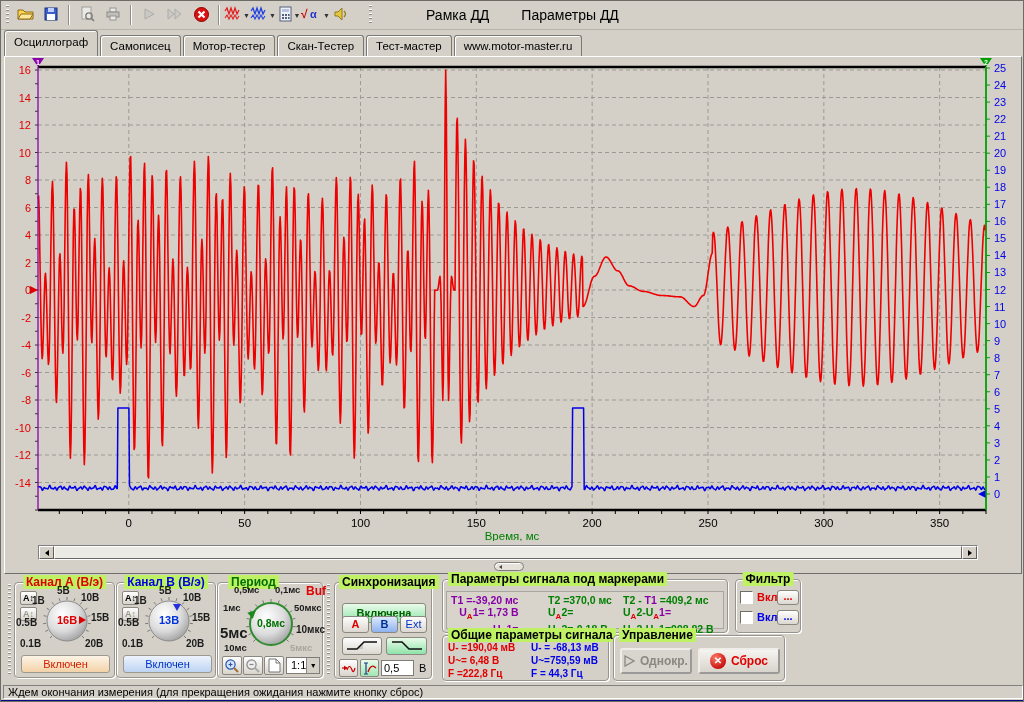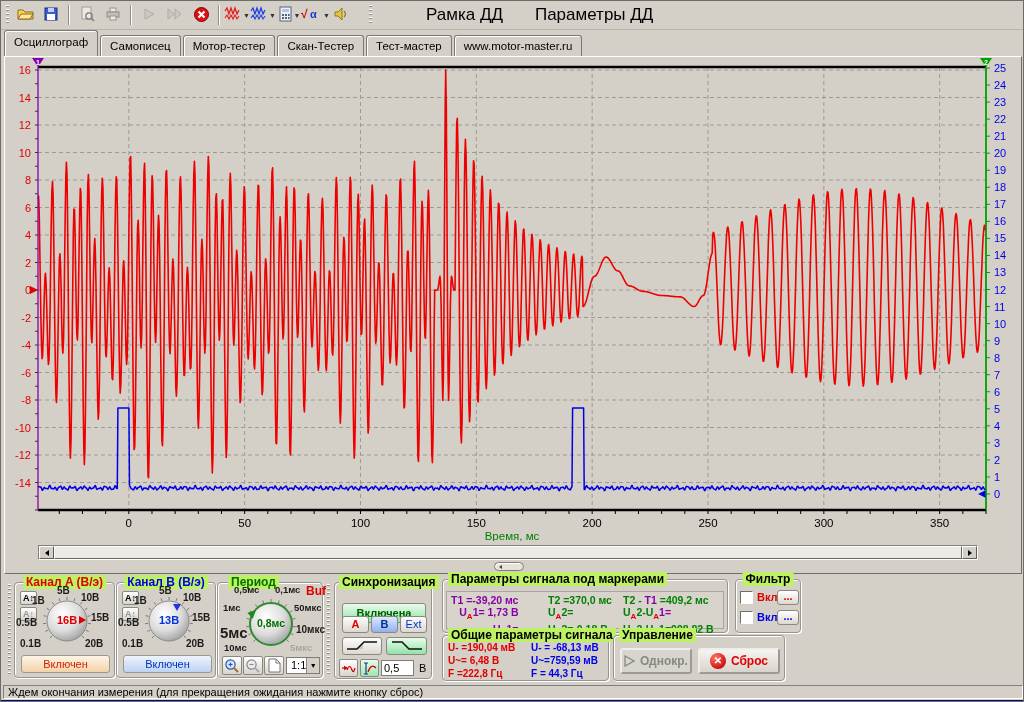--- a/index.html
+++ b/index.html
@@ -10,21 +10,21 @@
   
   .toolbar{position:absolute;left:0;top:0;width:1024px;height:29px;
            display:flex;align-items:center;gap:2px;padding-left:3px;
            border-bottom:1px solid #b8b4ac;}
   .vgrip{width:3px;height:20px;margin:0 2px;
          background:repeating-linear-gradient(180deg,#fff 0 1px,#8f8d86 1px 2px,rgba(0,0,0,0) 2px 4px);}
   .tsep{width:2px;height:20px;margin:0 3px;border-left:1px solid #928e86;border-right:1px solid #fff;}
   .tbtn{width:24px;height:24px;display:flex;align-items:center;justify-content:center;border:1px solid rgba(0,0,0,0);}
   .tbtn.dis{opacity:.55;filter:grayscale(1);}
   .ddarr{font-size:7px;color:#333;margin-left:1px;}
-  .txtbtn{padding:3px 10px;font-size:17px;}
+  .txtbtn{padding:3px 10px;font-size:14px;}
   
   .tabbar{position:absolute;left:0;top:29px;width:1024px;height:26px;display:flex;align-items:flex-end;padding-left:3px;}
   .tab{height:21px;line-height:20px;padding:0 9px;margin-right:2px;font-size:11.5px;white-space:nowrap;
        background:#d4d0c8;border:1px solid #7b7974;border-bottom:none;
        border-top-left-radius:3px;border-top-right-radius:3px;
        box-shadow:inset 1px 1px 0 #fff;}
   .tab.active{height:26px;line-height:23px;position:relative;z-index:3;}
   
   .plotframe{position:absolute;left:3px;top:55px;width:1018px;height:518px;background:#d4d0c8;
              border:1px solid;border-color:#fff #6e6e6e #6e6e6e #fff;}

